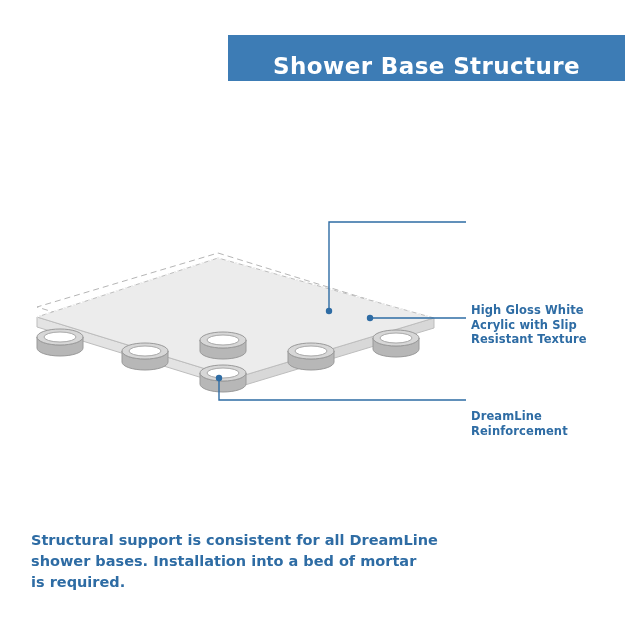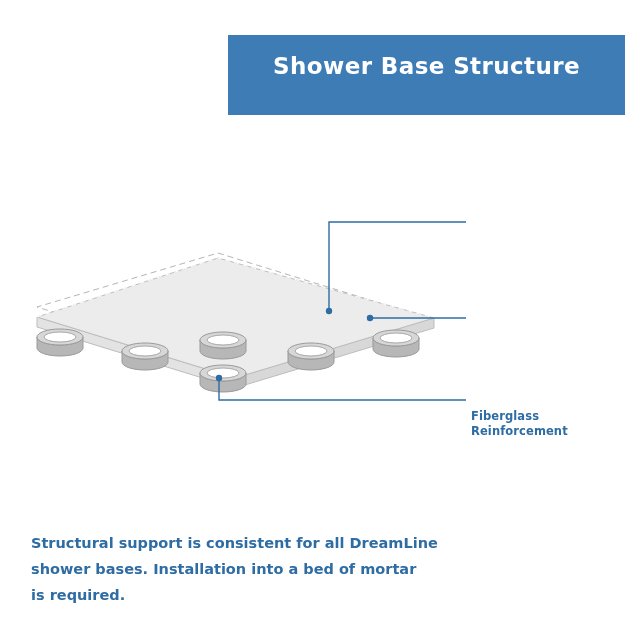--- a/index.html
+++ b/index.html
@@ -14,21 +14,21 @@
     font-family: "DejaVu Sans", sans-serif;
     overflow: hidden;
   }
 
   
   #header-banner {
     position: absolute;
     left: 228px;
     top: 35px;
     width: 397px;
-    height: 80px;
+    height: 46px;
     background: #3d7cb5;
   }
   #header-title {
     color: #ffffff;
     font-size: 23px;
     font-weight: bold;
     letter-spacing: 0.4px;
     text-align: center;
     line-height: 62px;
     white-space: nowrap;
@@ -62,21 +62,21 @@
 
   
   #footer-note {
     position: absolute;
     left: 31px;
     top: 530px;
     width: 420px;
     color: #2e6ca4;
     font-size: 14.5px;
     font-weight: bold;
-    line-height: 26px;
+    line-height: 21px;
     white-space: pre-line;
   }
 </style>
 </head>
 <body>
 
 <div id="header-banner">
   <div id="header-title">Shower Base Structure</div>
 </div>
 
@@ -145,21 +145,24 @@
       <circle cx="329" cy="201" r="3.2" fill="#2e6ca4"></circle>
 
       <line x1="370" y1="208" x2="466" y2="208" stroke="#2e6ca4" stroke-width="1.4"></line>
       <circle cx="370" cy="208" r="3.2" fill="#2e6ca4"></circle>
 
       <polyline points="219,268 219,290 466,290" fill="none" stroke="#2e6ca4" stroke-width="1.4"></polyline>
       <circle cx="219" cy="268" r="3.2" fill="#2e6ca4"></circle>
     </g>
   </svg>
 
+  <div class="callout-label" id="callout-acrylic">High Gloss White
+Acrylic with Slip
+Resistant Texture</div>
 
-  <div class="callout-label" id="callout-fiberglass">Fiberglass
+  <div class="callout-label" id="callout-fiberglass">DreamLine
 Reinforcement</div>
 
 </div>
 
 <div id="footer-note">Structural support is consistent for all DreamLine
 shower bases. Installation into a bed of mortar
 is required.</div>
 
 </body></html>

